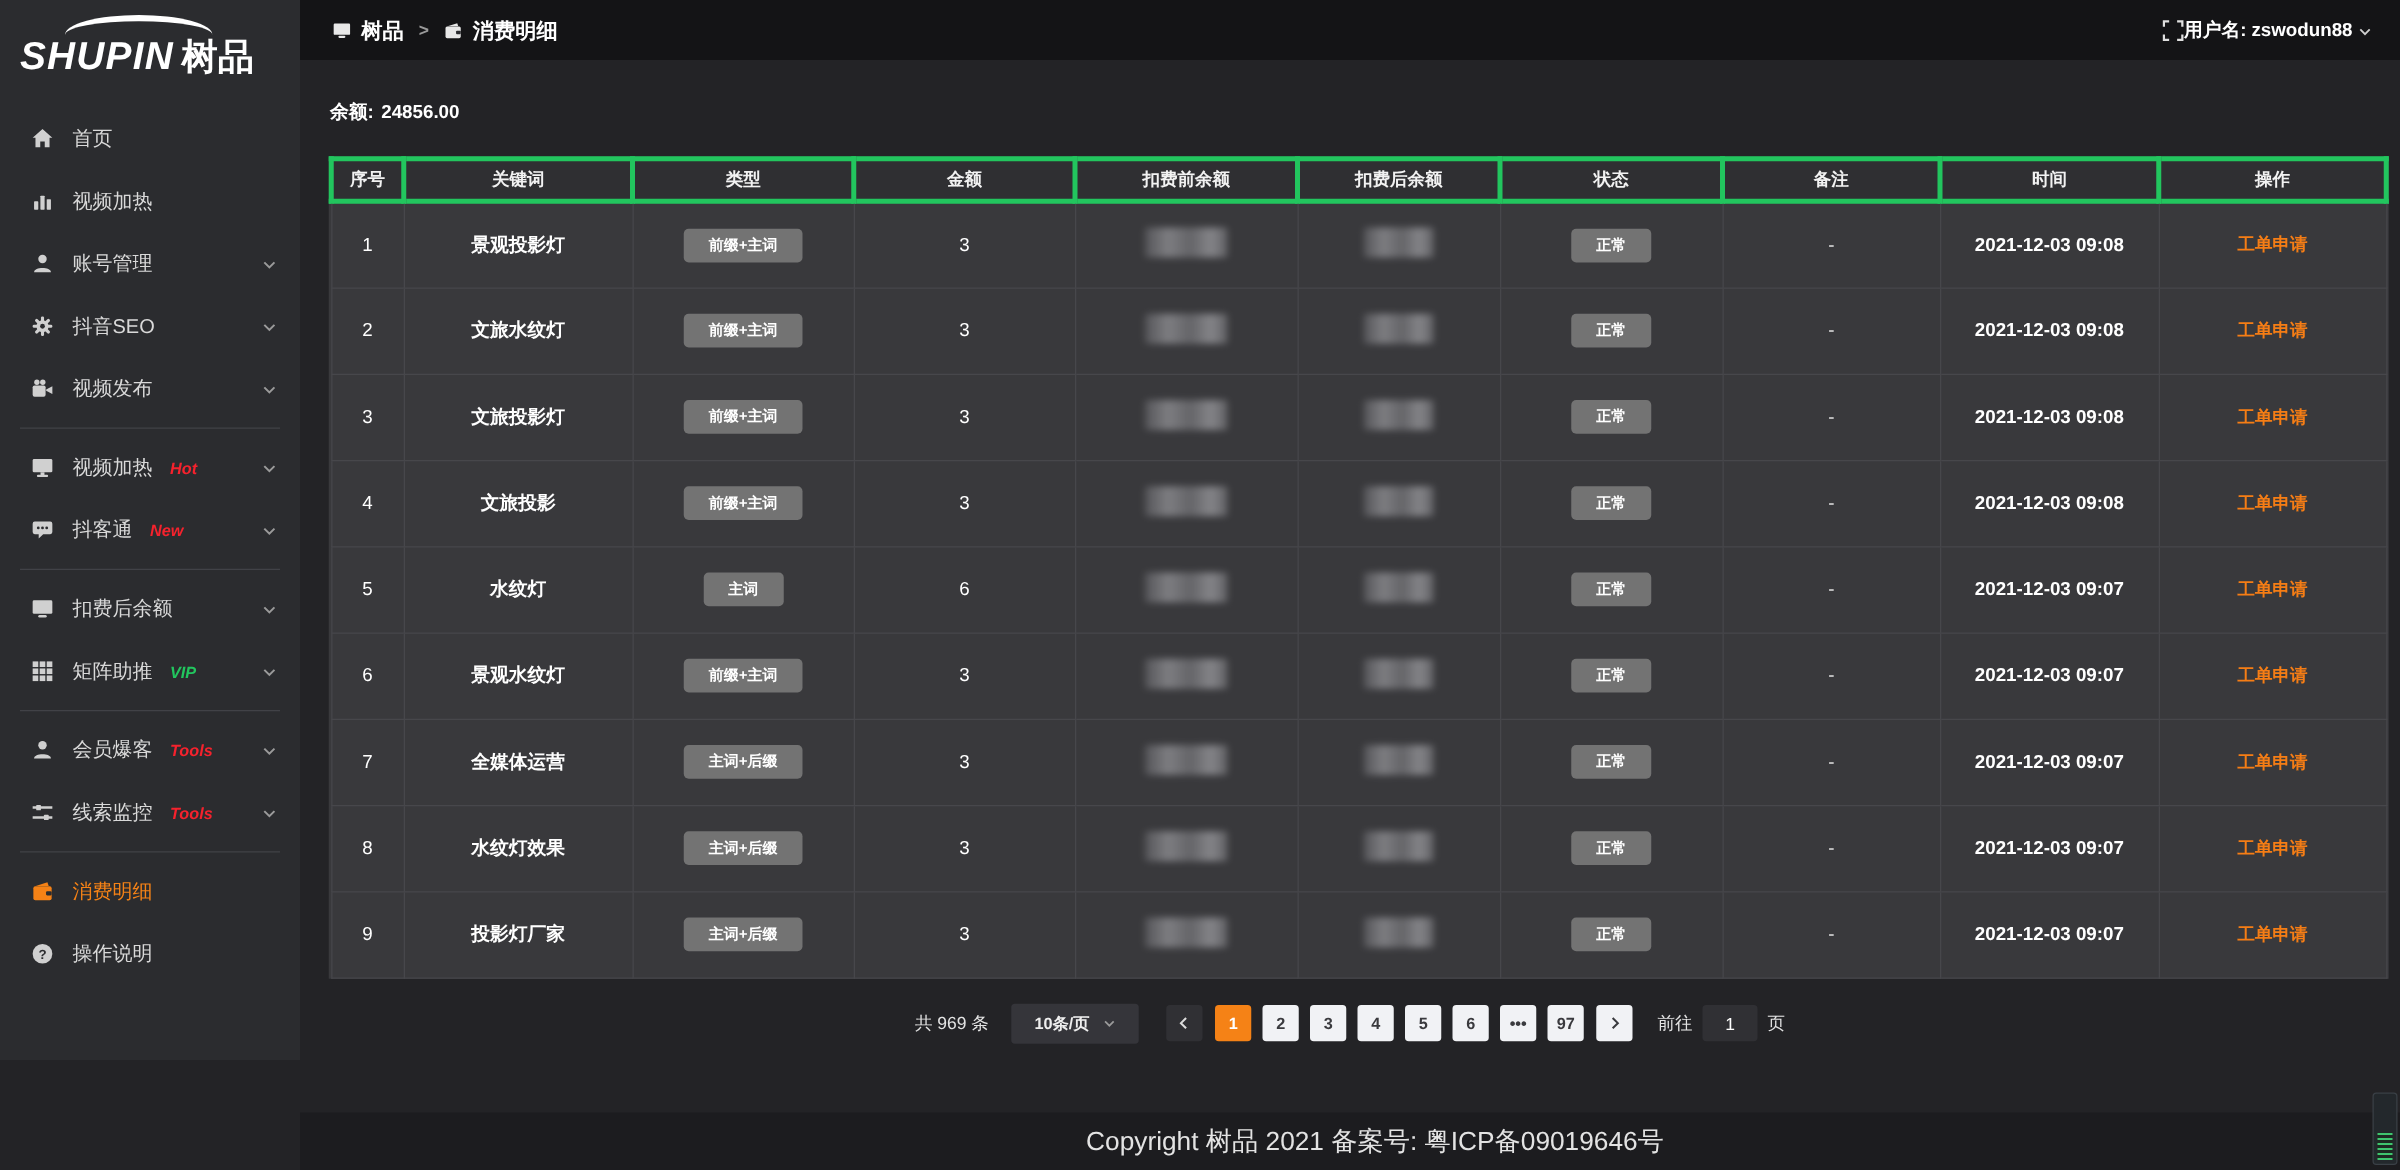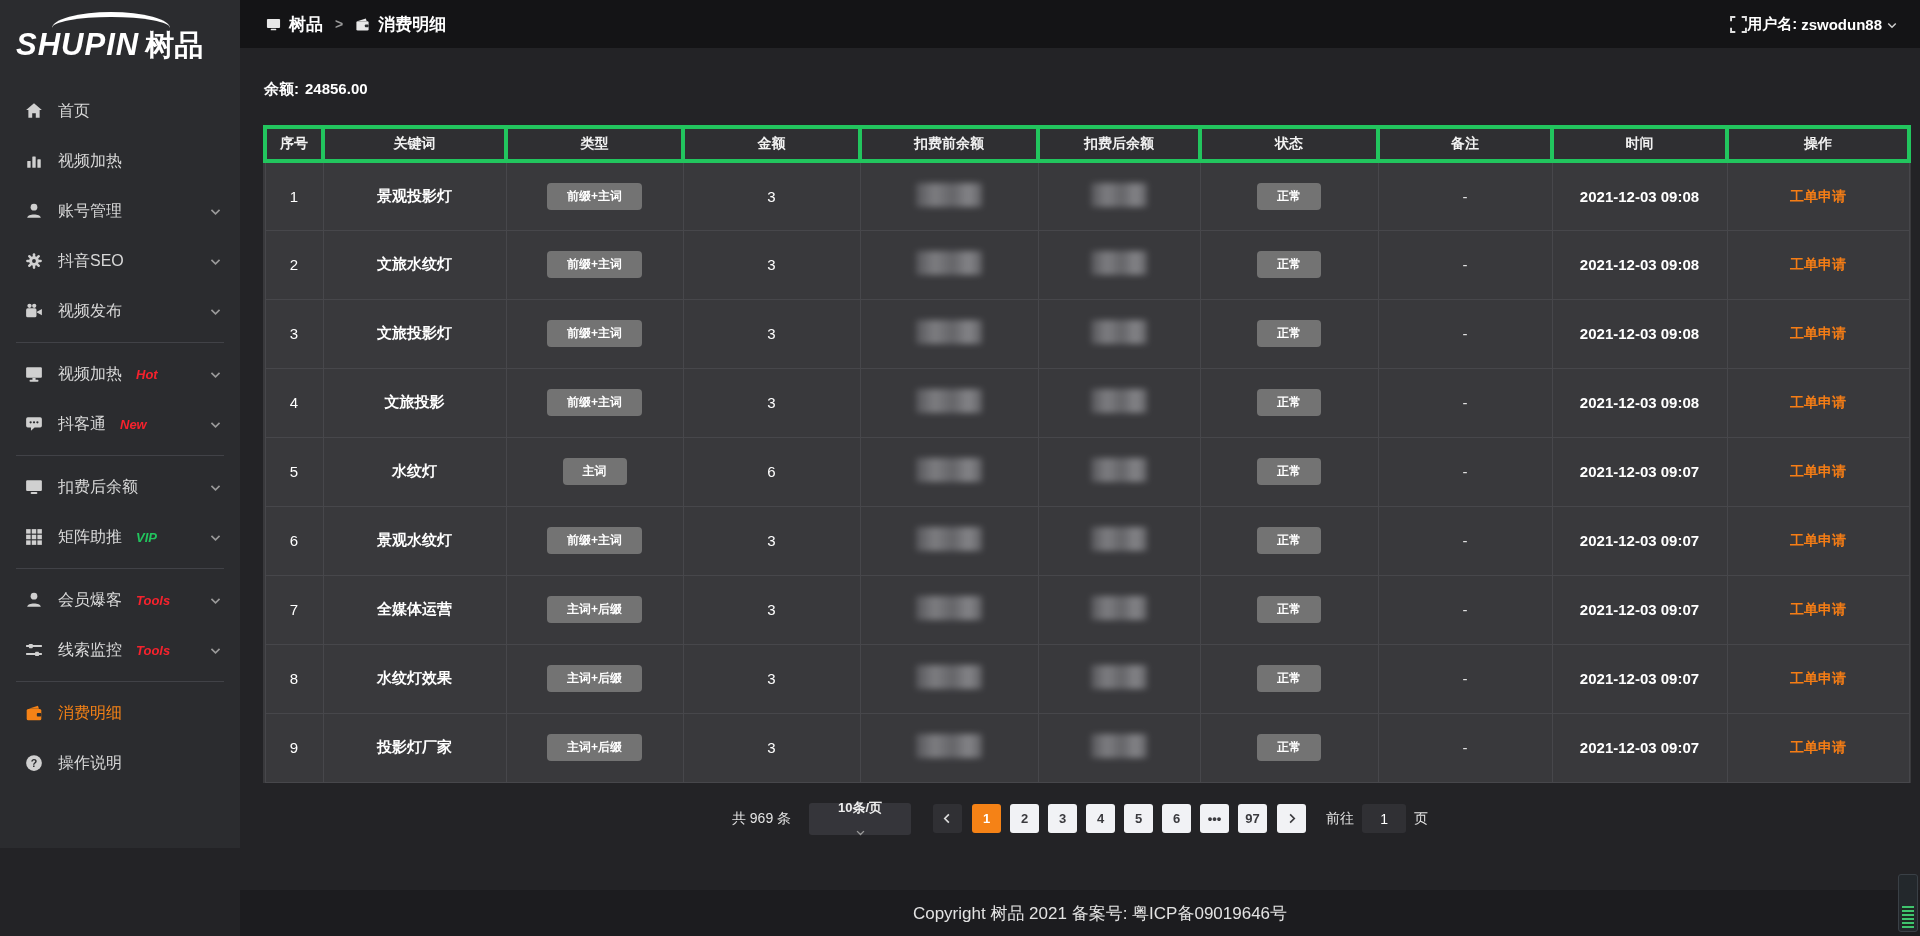--- a/index.html
+++ b/index.html
@@ -57,35 +57,35 @@
   td .time { font-weight:bold; }
   .action-link { color:#f57d15; font-size:14px; font-weight:bold; cursor:pointer; }
   .remark { color:#e0e0e0; }
 
   
   .pager { margin-top:20px; display:flex; align-items:center; justify-content:center; gap:10px;
            color:#e3e3e3; font-size:14px; }
   .pager .total { margin-right:8px; }
   .size-select { background:#35353a; border-radius:3px; height:32px; min-width:102px;
        display:flex; align-items:center; justify-content:center; gap:10px; padding:0 10px;
-       font-size:13px; font-weight:bold; color:#eee; cursor:pointer;flex-direction:column; }
+       font-size:13px; font-weight:bold; color:#eee; cursor:pointer; }
   .size-select .sel-arrow { color:#9a9a9a; display:inline-flex; }
   .pg-btn { min-width:29px; height:29px; border:none; border-radius:3px; background:#f1f2f5;
        color:#3a3a3e; font-size:13px; font-weight:bold; display:inline-flex; align-items:center;
        justify-content:center; cursor:pointer; font-family:inherit; }
   .pg-btn.dark { background:#303034; color:#dcdcdc; }
   .pg-btn.active { background:#f58216; color:#fff; }
   .pg-gap { width:2px; }
   .goto { display:flex; align-items:center; gap:8px; margin-left:10px; }
   .goto input { width:44px; height:29px; background:#303034; border:none; border-radius:3px;
        color:#fff; text-align:center; font-size:14px; font-family:inherit; }
 
   
   .footer { position:absolute; left:0; right:0; bottom:0; height:46px; background:#1c1c1f;
-            display:flex; align-items:center; justify-content:center; color:#e3e3e3; font-size:17px;padding-left:40px; }
+            display:flex; align-items:center; justify-content:center; color:#e3e3e3; font-size:21px;padding-left:40px; }
 
   
   .corner-widget { position:absolute; right:2px; bottom:4px; width:20px; height:58px;
        background:#23282c; border:1px solid #3a4046; border-radius:3px; z-index:9; overflow:hidden; }
   .corner-widget .stripes { position:absolute; left:3px; right:3px; bottom:3px; height:22px;
        background:repeating-linear-gradient(180deg,#3fc46e 0 2px,#1d2a22 2px 4px); }
 </style>
 </head>
 <body>
 

